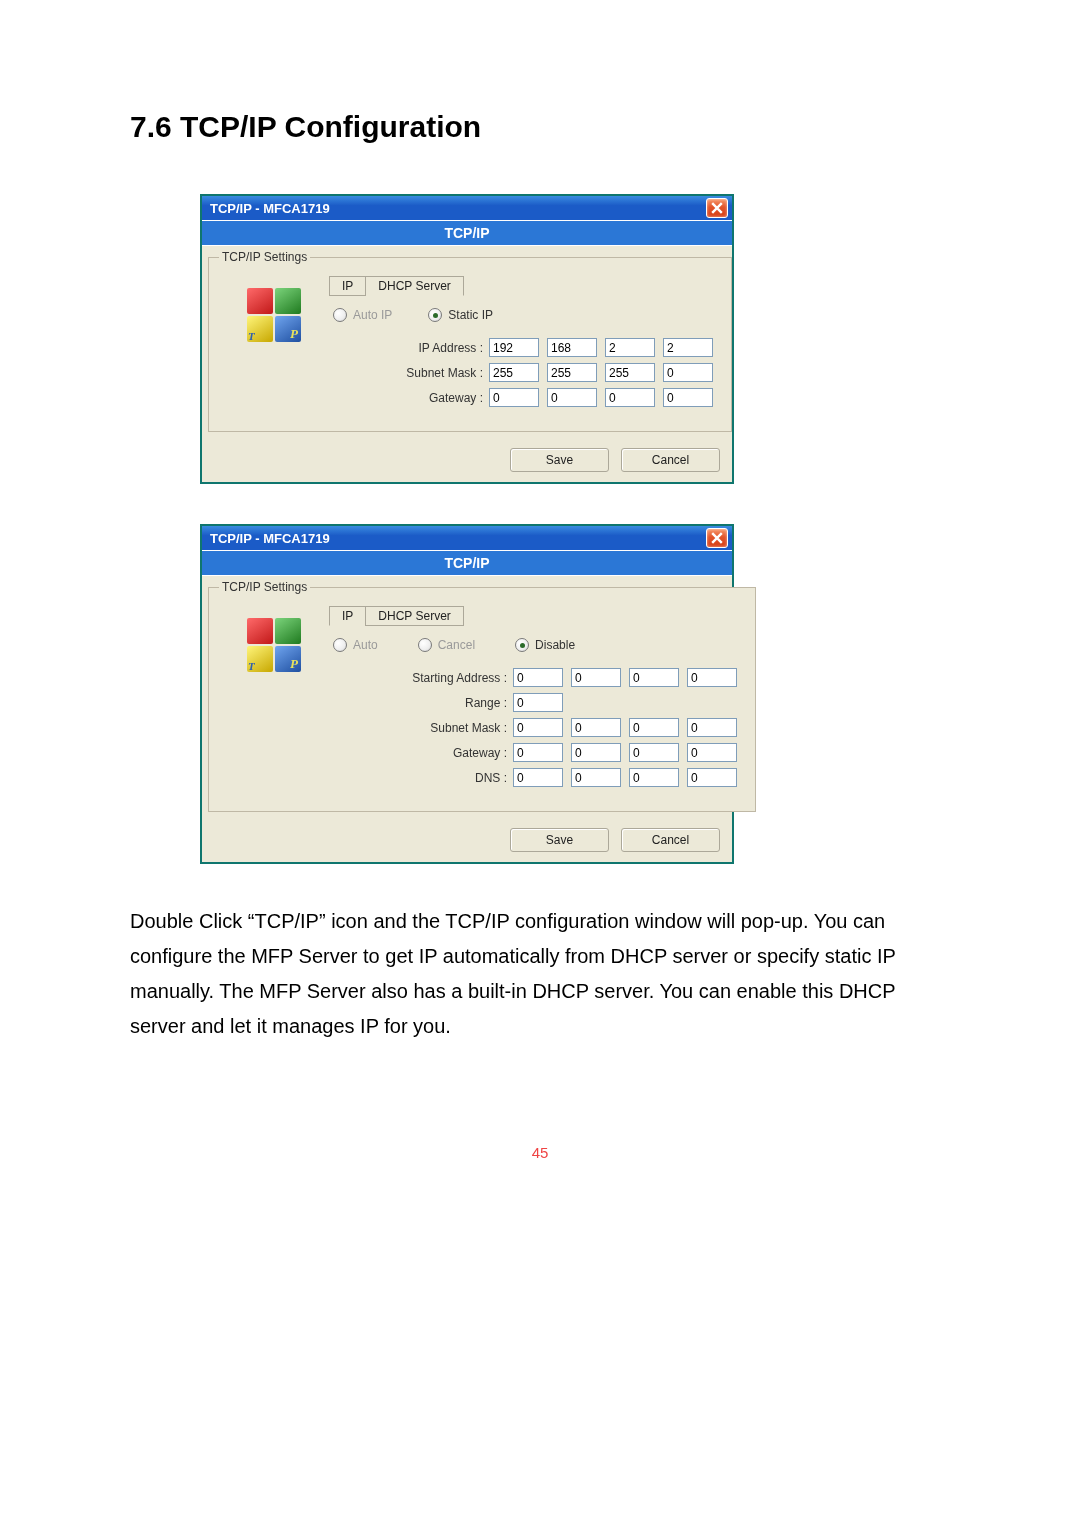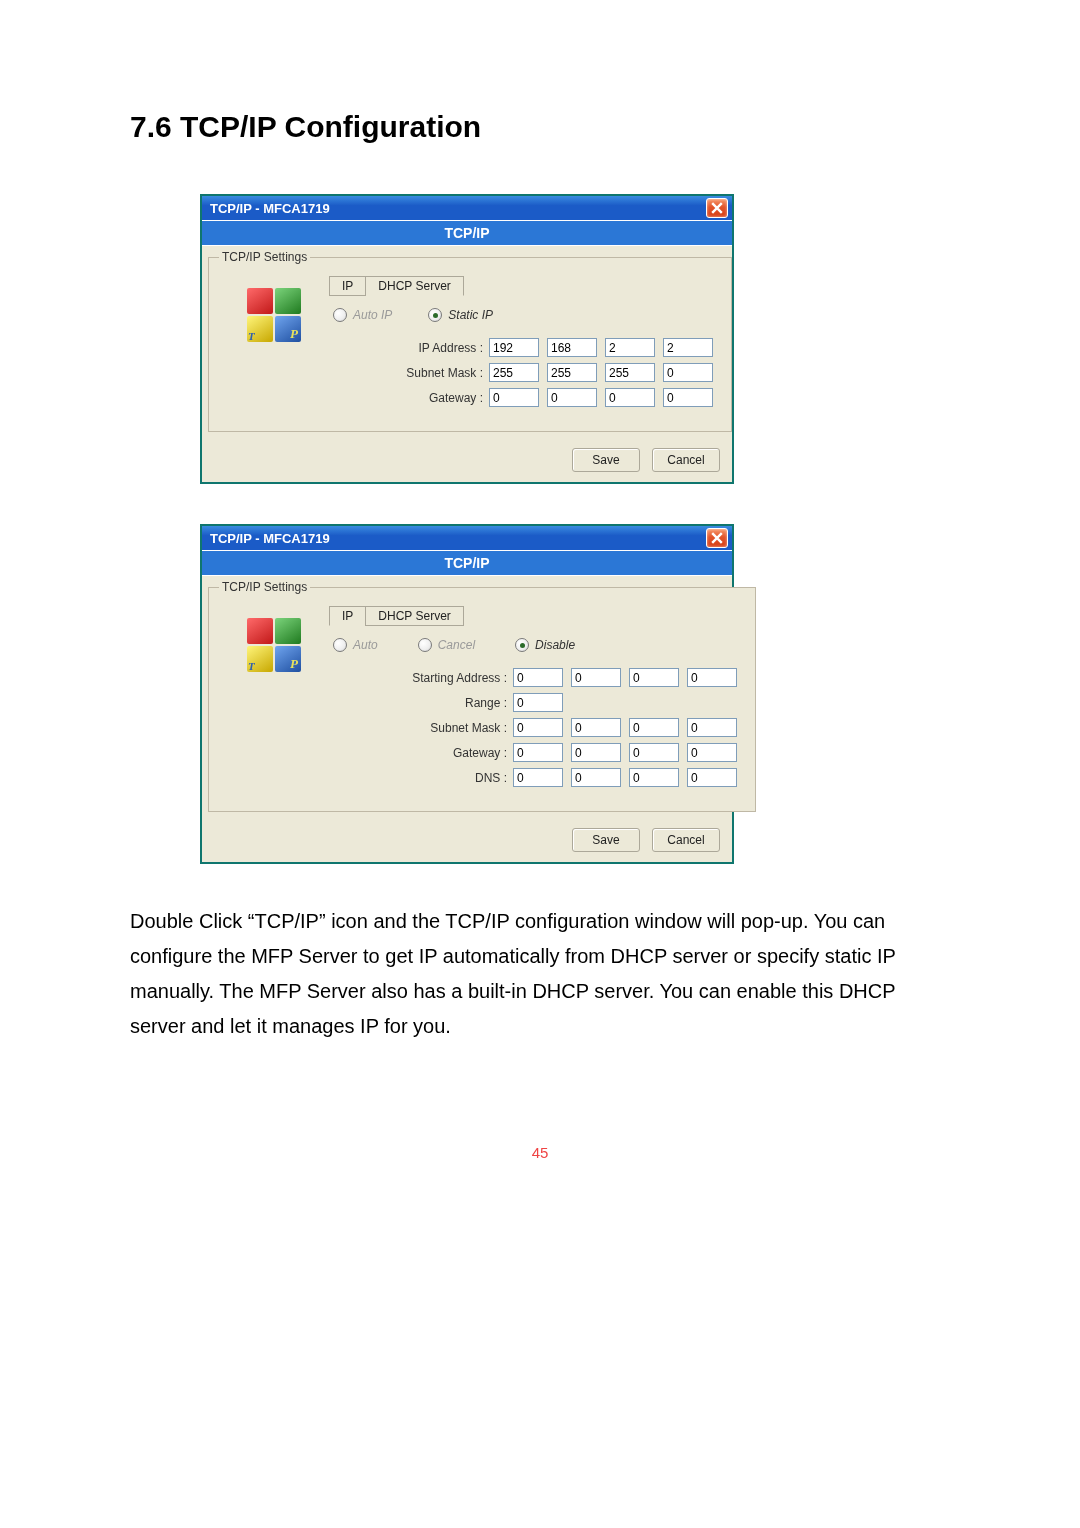--- a/index.html
+++ b/index.html
@@ -114,21 +114,21 @@
   .tab.active {
     border: 1px dotted #888;
     outline: 1px solid #aca899;
     outline-offset: -1px;
     z-index: 2;
     background: #ece9d8;
     border-bottom-color: #ece9d8;
   }
   .tab + .tab { margin-left: -1px; }
 
-  .radio-row { margin: 6px 0 16px 4px; display:flex; gap: 36px; font-size: 12px; color:#333; align-items:center;font-style:italic; }
+  .radio-row { margin: 6px 0 16px 4px; display:flex; gap: 36px; font-size: 12px; color:#333; align-items:center; }
   .radio-row.three { gap: 40px; }
   .radio-item { display:flex; align-items:center; gap:6px; }
   .radio-dot {
     width: 12px; height: 12px; border-radius: 50%;
     border: 1px solid #7a7a7a;
     background: radial-gradient(circle at 35% 35%, #fff 0%, #eee 60%, #ccc 100%);
     display:flex; align-items:center; justify-content:center;
   }
   .radio-dot.sel::after {
     content:""; width:5px; height:5px; border-radius:50%; background:#2a6a2a;
@@ -154,21 +154,21 @@
 
   .button-row {
     display:flex;
     justify-content:flex-end;
     gap: 12px;
     padding: 10px 12px;
     background: #ece9d8;
   }
   .win-btn {
     font-size: 12px;
-    width: 68px;
+    width: 99px;
     height: 24px;
     background: #ece9d8;
     border: 1px solid #aca899;
     border-radius: 3px;
     color:#222;
     box-shadow: inset 1px 1px 0 #fff;
   }
 
   .body-text {
     margin: 40px 0 0 0;

